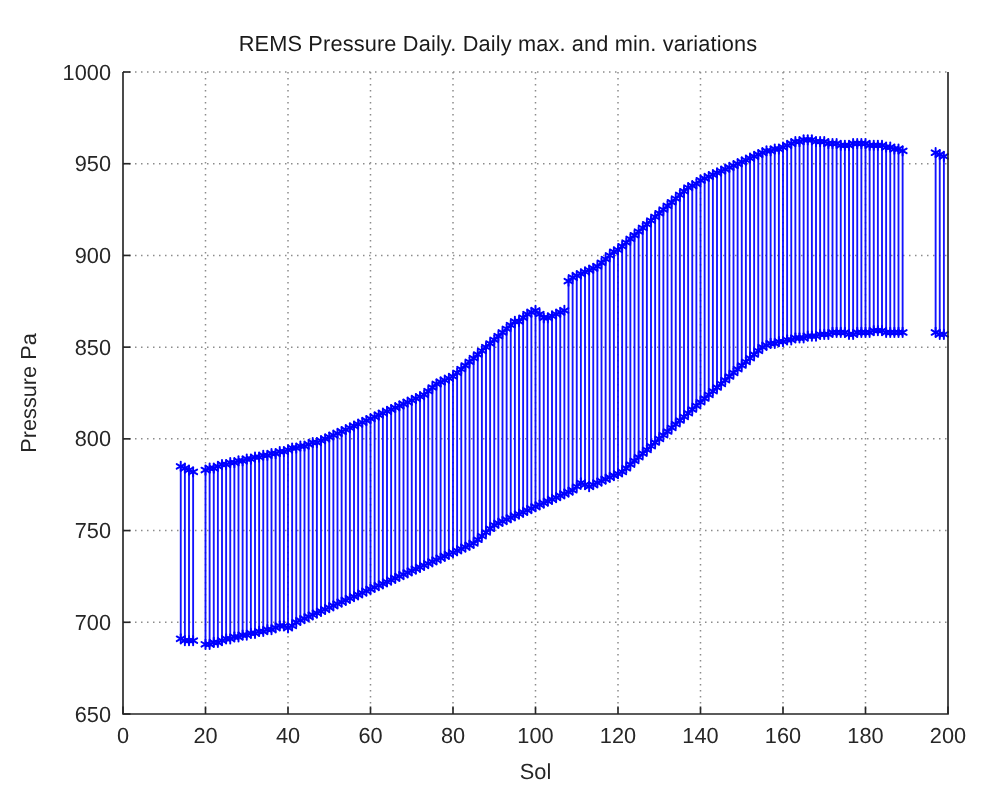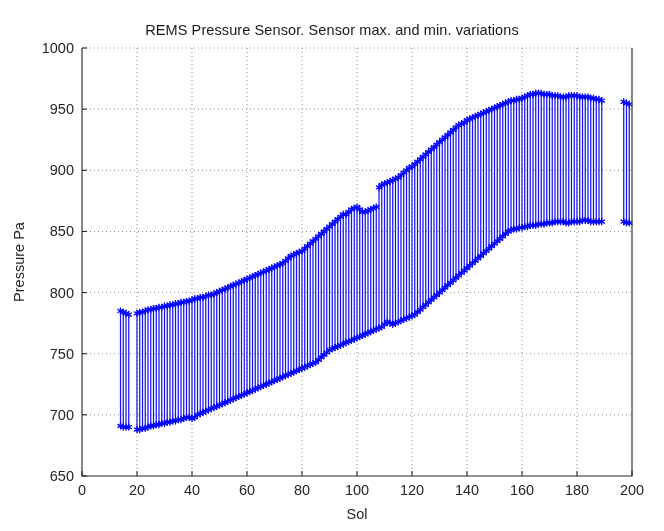--- a/index.html
+++ b/index.html
@@ -15,21 +15,21 @@
   #plot-svg{position:absolute;left:0;top:0;}
 
   .tick-label{font-size:14.5px;fill:#262626;font-family:"Liberation Sans","DejaVu Sans",sans-serif;}
   .axis-title{font-size:14.5px;fill:#262626;font-family:"Liberation Sans","DejaVu Sans",sans-serif;}
 </style>
 </head>
 <body>
 
 <div id="figure">
 
-  <div id="chart-title">REMS Pressure Sensor. Sensor max. and min. variations</div>
+  <div id="chart-title">REMS Pressure Daily. Daily max. and min. variations</div>
 
   <svg id="plot-svg" width="664" height="531">
     <g id="gridlines">
         <line x1="137" y1="48" x2="137" y2="476" stroke="#8c8c8c" stroke-width="1" stroke-dasharray="1,3"></line>
         <line x1="192" y1="48" x2="192" y2="476" stroke="#8c8c8c" stroke-width="1" stroke-dasharray="1,3"></line>
         <line x1="247" y1="48" x2="247" y2="476" stroke="#8c8c8c" stroke-width="1" stroke-dasharray="1,3"></line>
         <line x1="302" y1="48" x2="302" y2="476" stroke="#8c8c8c" stroke-width="1" stroke-dasharray="1,3"></line>
         <line x1="357" y1="48" x2="357" y2="476" stroke="#8c8c8c" stroke-width="1" stroke-dasharray="1,3"></line>
         <line x1="412" y1="48" x2="412" y2="476" stroke="#8c8c8c" stroke-width="1" stroke-dasharray="1,3"></line>
         <line x1="467" y1="48" x2="467" y2="476" stroke="#8c8c8c" stroke-width="1" stroke-dasharray="1,3"></line>

